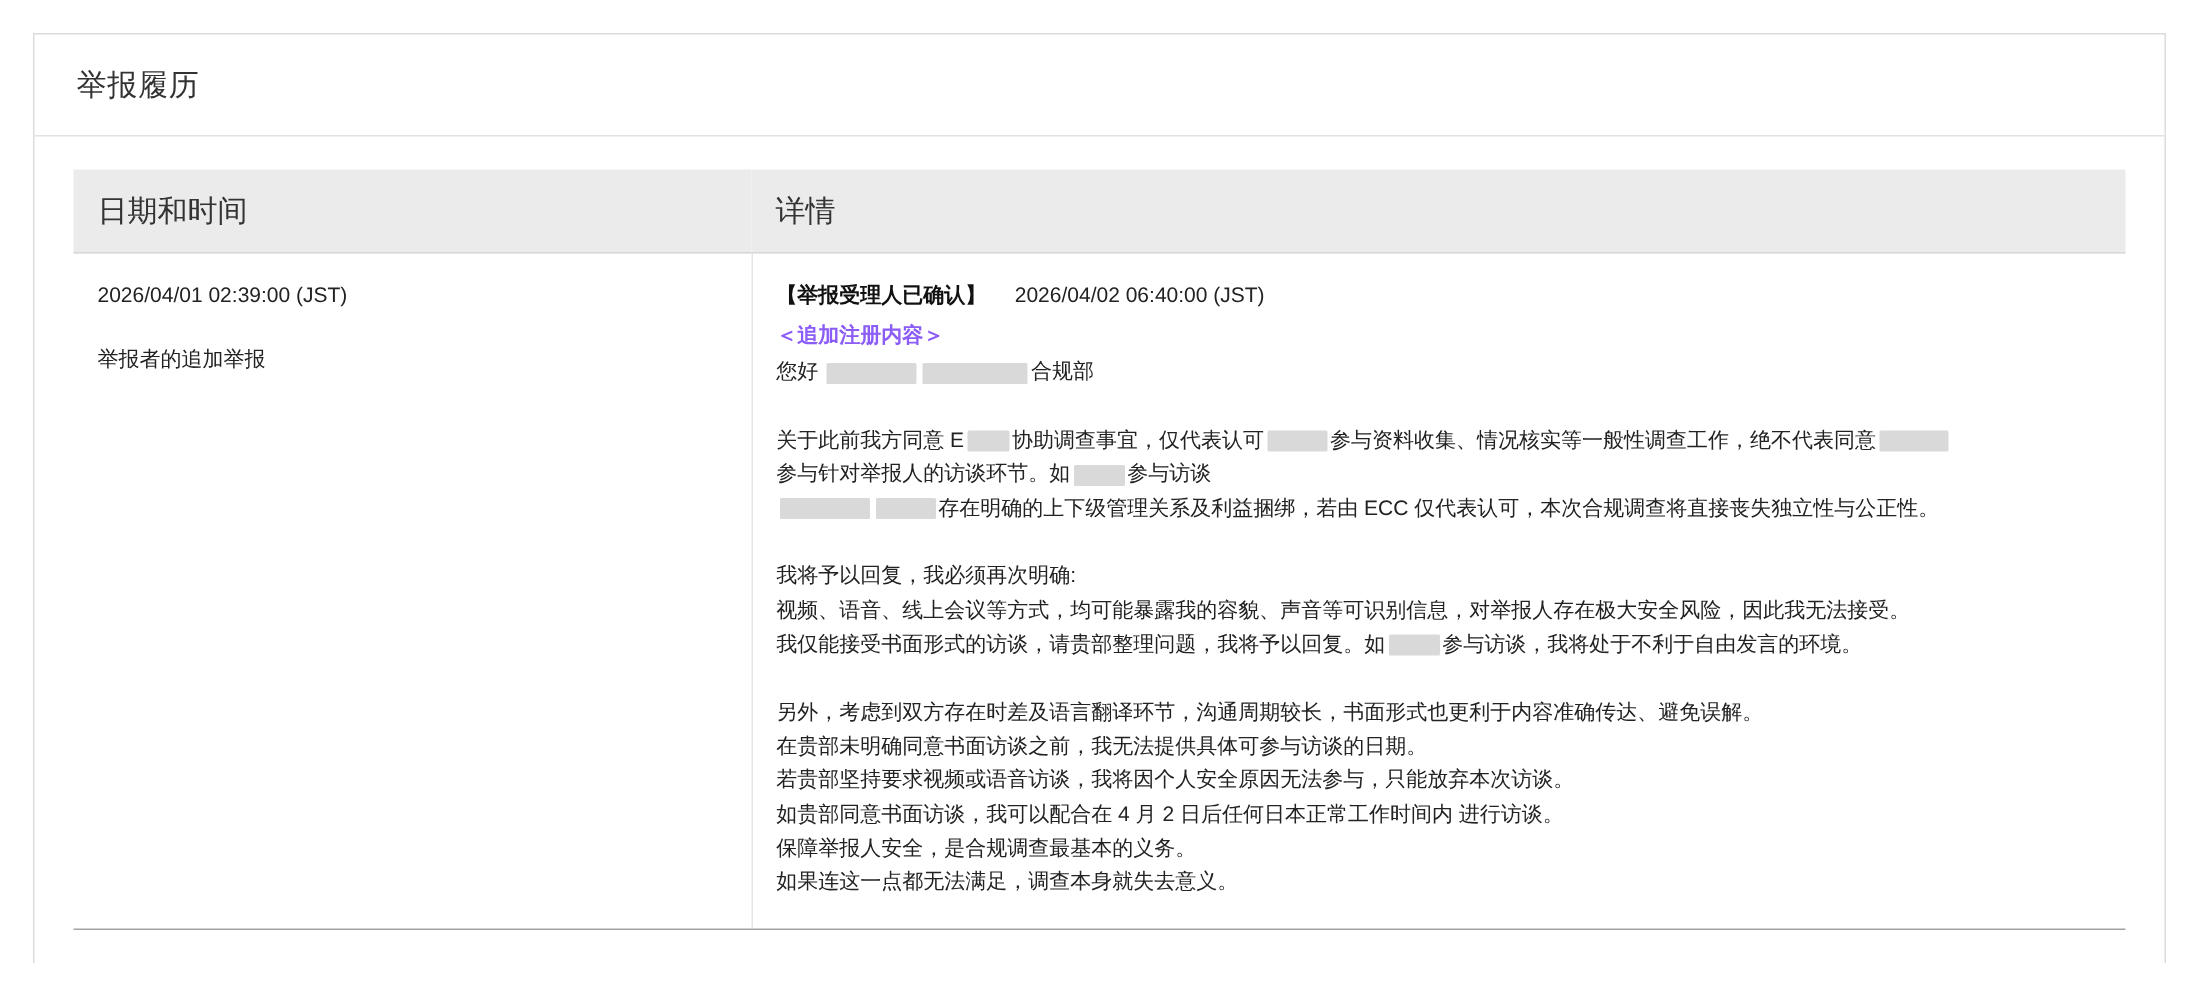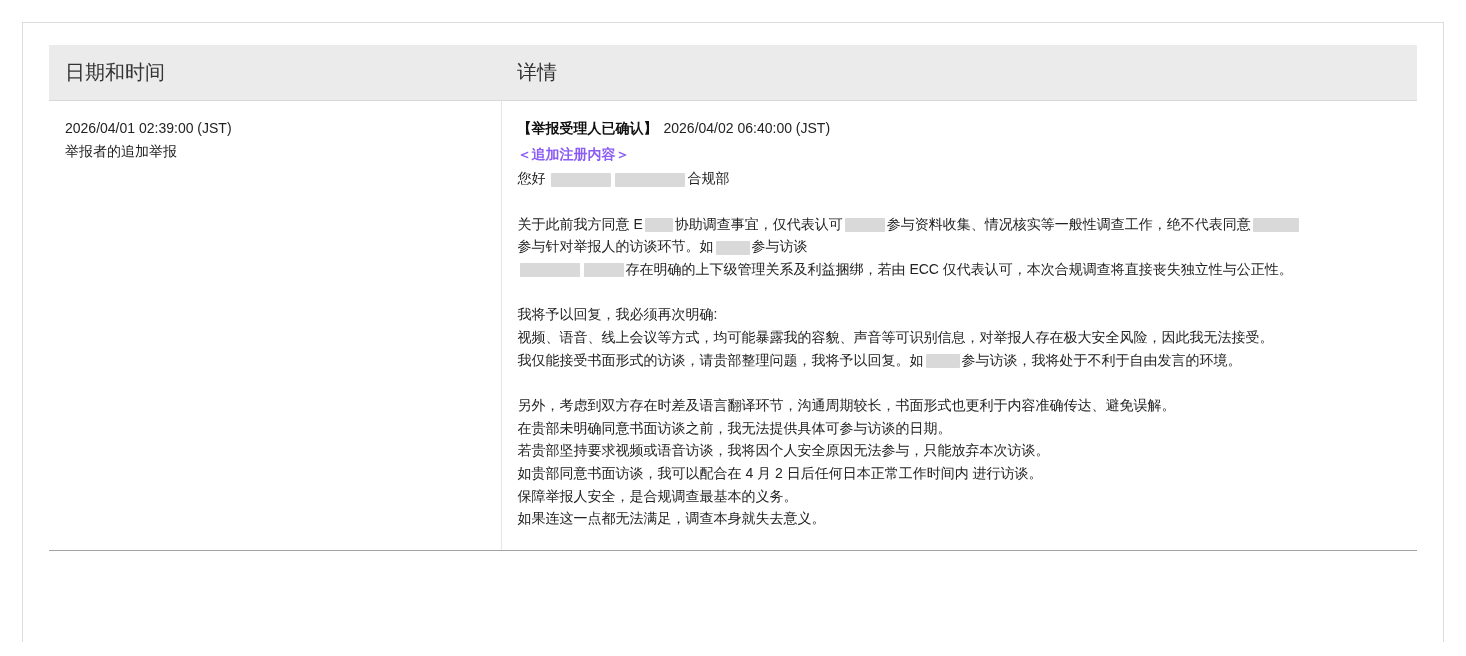--- a/index.html
+++ b/index.html
@@ -66,31 +66,31 @@
     color: #222222;
     line-height: 1.62;
     border-bottom: 1px solid #a3a3a3;
   }
   td.cell-date {
     border-right: 1px solid #e6e6e6;
     color: #333333;
     white-space: nowrap;
   }
   .date-line { display: block; }
-  .date-sub { display: block; }
+  .date-sub { display: block; margin-top: 20px; }
   .detail-head {
     margin-bottom: 2px;
   }
   .detail-head .tag {
     font-weight: bold;
     color: #111111;
     font-family: Liberation Serif, serif;
   }
   .detail-head .stamp {
-    margin-left: 6px;
+    margin-left: 19px;
     color: #222222;
   }
   .detail-sub {
     font-weight: bold;
     color: #8b5cf6;
     margin-bottom: 2px;
   }
   .para { margin: 0; }
   .blank { height: 1.62em; }
   .redact {
@@ -107,20 +107,23 @@
   .r-40 { width: 40px; }
   .r-34 { width: 34px; }
   .r-28 { width: 28px; }
 </style>
 </head>
 <body>
 
 <div class="page">
   <div class="panel">
 
+    <div class="panel-header">
+      <div class="panel-title">举报履历</div>
+    </div>
 
     <div class="table-wrap">
       <table class="history">
         <thead>
           <tr>
             <th class="col-date">日期和时间</th>
             <th>详情</th>
           </tr>
         </thead>
         <tbody>

